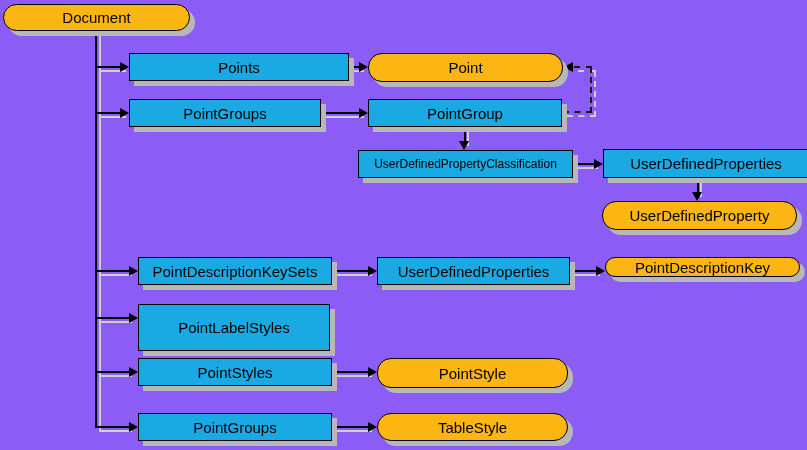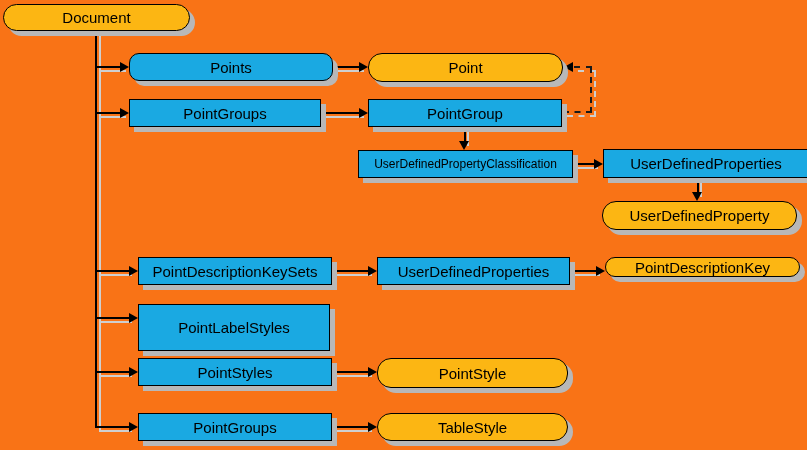--- a/index.html
+++ b/index.html
@@ -1,17 +1,17 @@
 <!DOCTYPE html>
 <html><head>
 <meta charset="utf-8">
 <style>
   html,body{margin:0;padding:0;background:#fff;}
   .canvas{
-    position:relative;width:807px;height:450px;background:#f97316;overflow:hidden;
+    position:relative;width:807px;height:450px;background:#8b5cf6;overflow:hidden;
     font-family:"Liberation Sans", sans-serif;
     --collection-fill:#1aa9e2;
     --object-fill:#fcb613;
     --border:#000000;
     --shadow:#b8b8b8;
     --line:#000000;
     --line-shadow:#cfcfcf;
   }
   .node{
     position:absolute;display:flex;align-items:center;justify-content:center;
@@ -93,21 +93,21 @@
   <div class="ad" style="left:459px;top:141px;"></div>
   <div class="vline" style="left:697px;top:178px;height:16px;"></div>
   <div class="ad" style="left:692px;top:192px;"></div>
 
   <div class="hdash" style="left:563px;top:111px;width:29px;"></div>
   <div class="vdash" style="left:590px;top:67px;height:46px;"></div>
   <div class="hdash" style="left:574px;top:66px;width:18px;"></div>
   <div class="al" style="left:564px;top:62px;"></div>
 
   <div class="node pill" style="left:3px;top:4px;width:187px;height:27px;">Document</div>
-  <div class="node rect" style="left:129px;top:53px;width:204px;height:28px;border-radius:10px;">Points</div>
+  <div class="node rect" style="left:129px;top:53px;width:220px;height:28px;">Points</div>
   <div class="node pill" style="left:368px;top:53px;width:195px;height:29px;">Point</div>
   <div class="node rect" style="left:129px;top:99px;width:192px;height:28px;">PointGroups</div>
   <div class="node rect" style="left:368px;top:99px;width:194px;height:28px;">PointGroup</div>
   <div class="node rect small" style="left:358px;top:150px;width:215px;height:28px;">UserDefinedPropertyClassification</div>
   <div class="node rect" style="left:603px;top:149px;width:206px;height:29px;">UserDefinedProperties</div>
   <div class="node pill" style="left:602px;top:201px;width:195px;height:29px;">UserDefinedProperty</div>
   <div class="node rect" style="left:138px;top:257px;width:194px;height:28px;">PointDescriptionKeySets</div>
   <div class="node rect" style="left:377px;top:257px;width:193px;height:28px;">UserDefinedProperties</div>
   <div class="node pill" style="left:605px;top:257px;width:195px;height:20px;">PointDescriptionKey</div>
   <div class="node rect" style="left:138px;top:304px;width:192px;height:47px;">PointLabelStyles</div>

